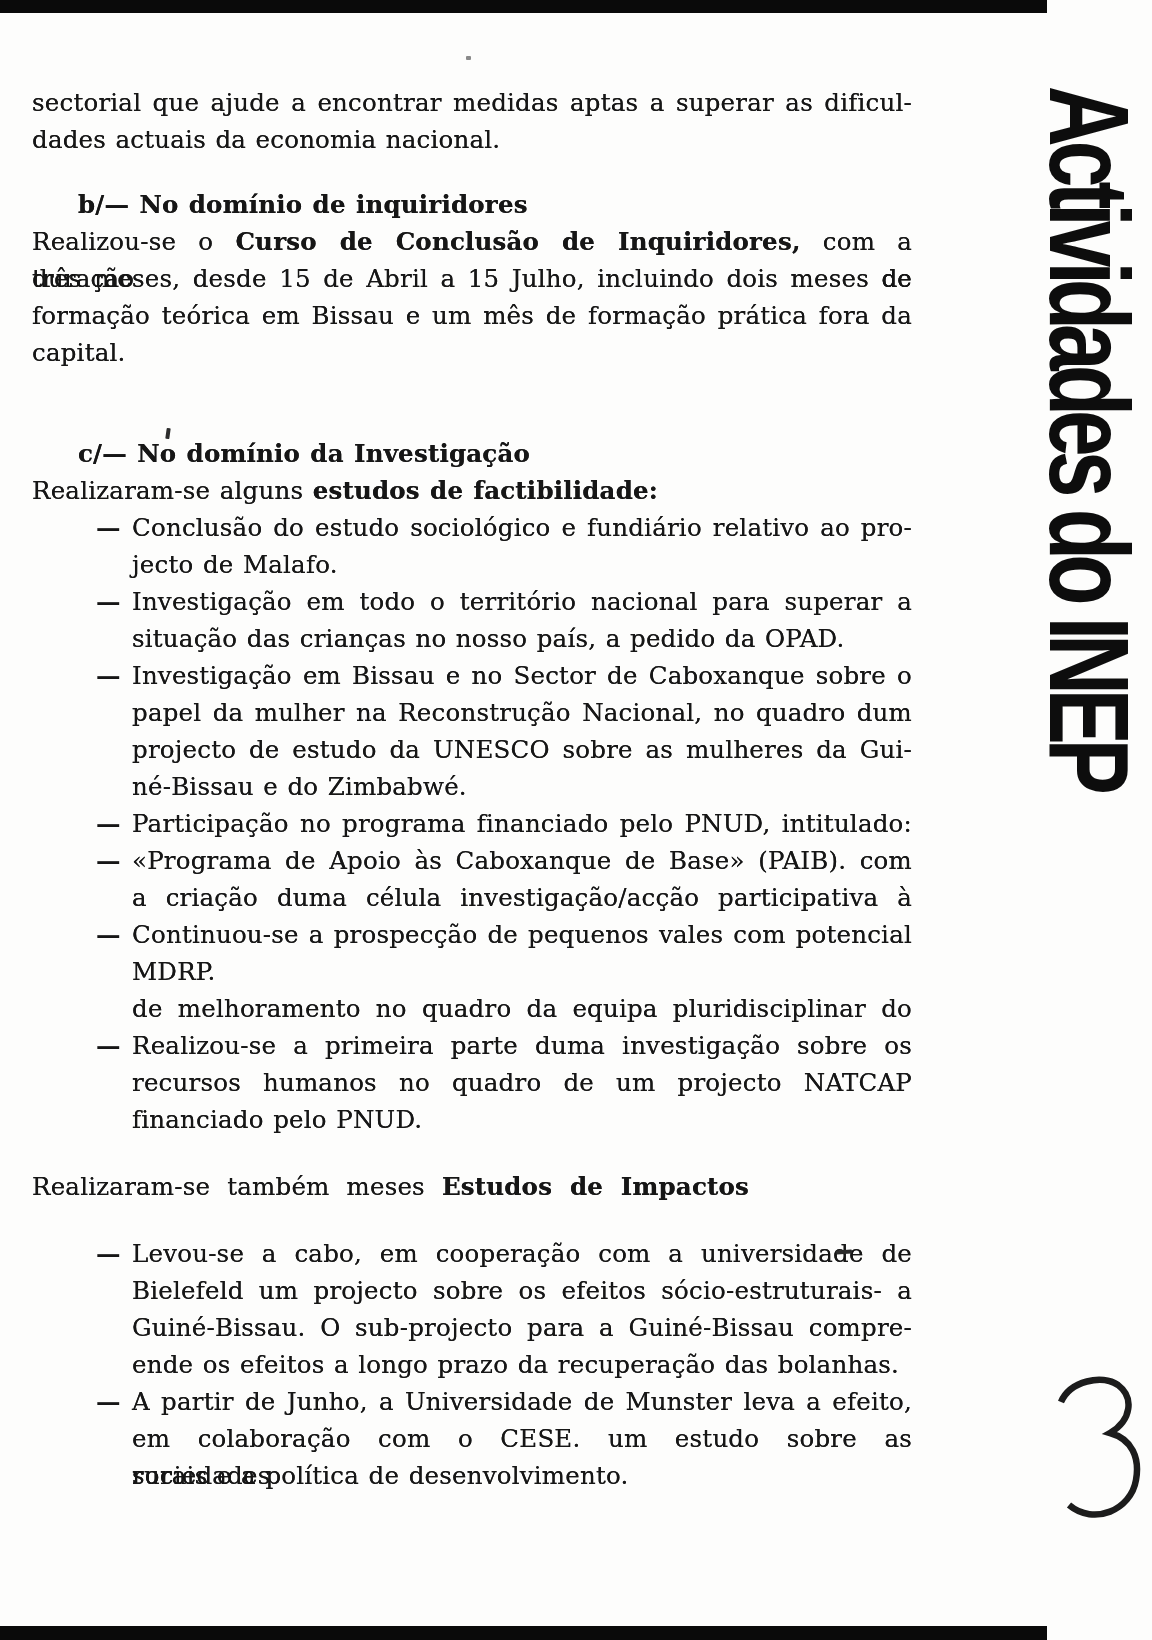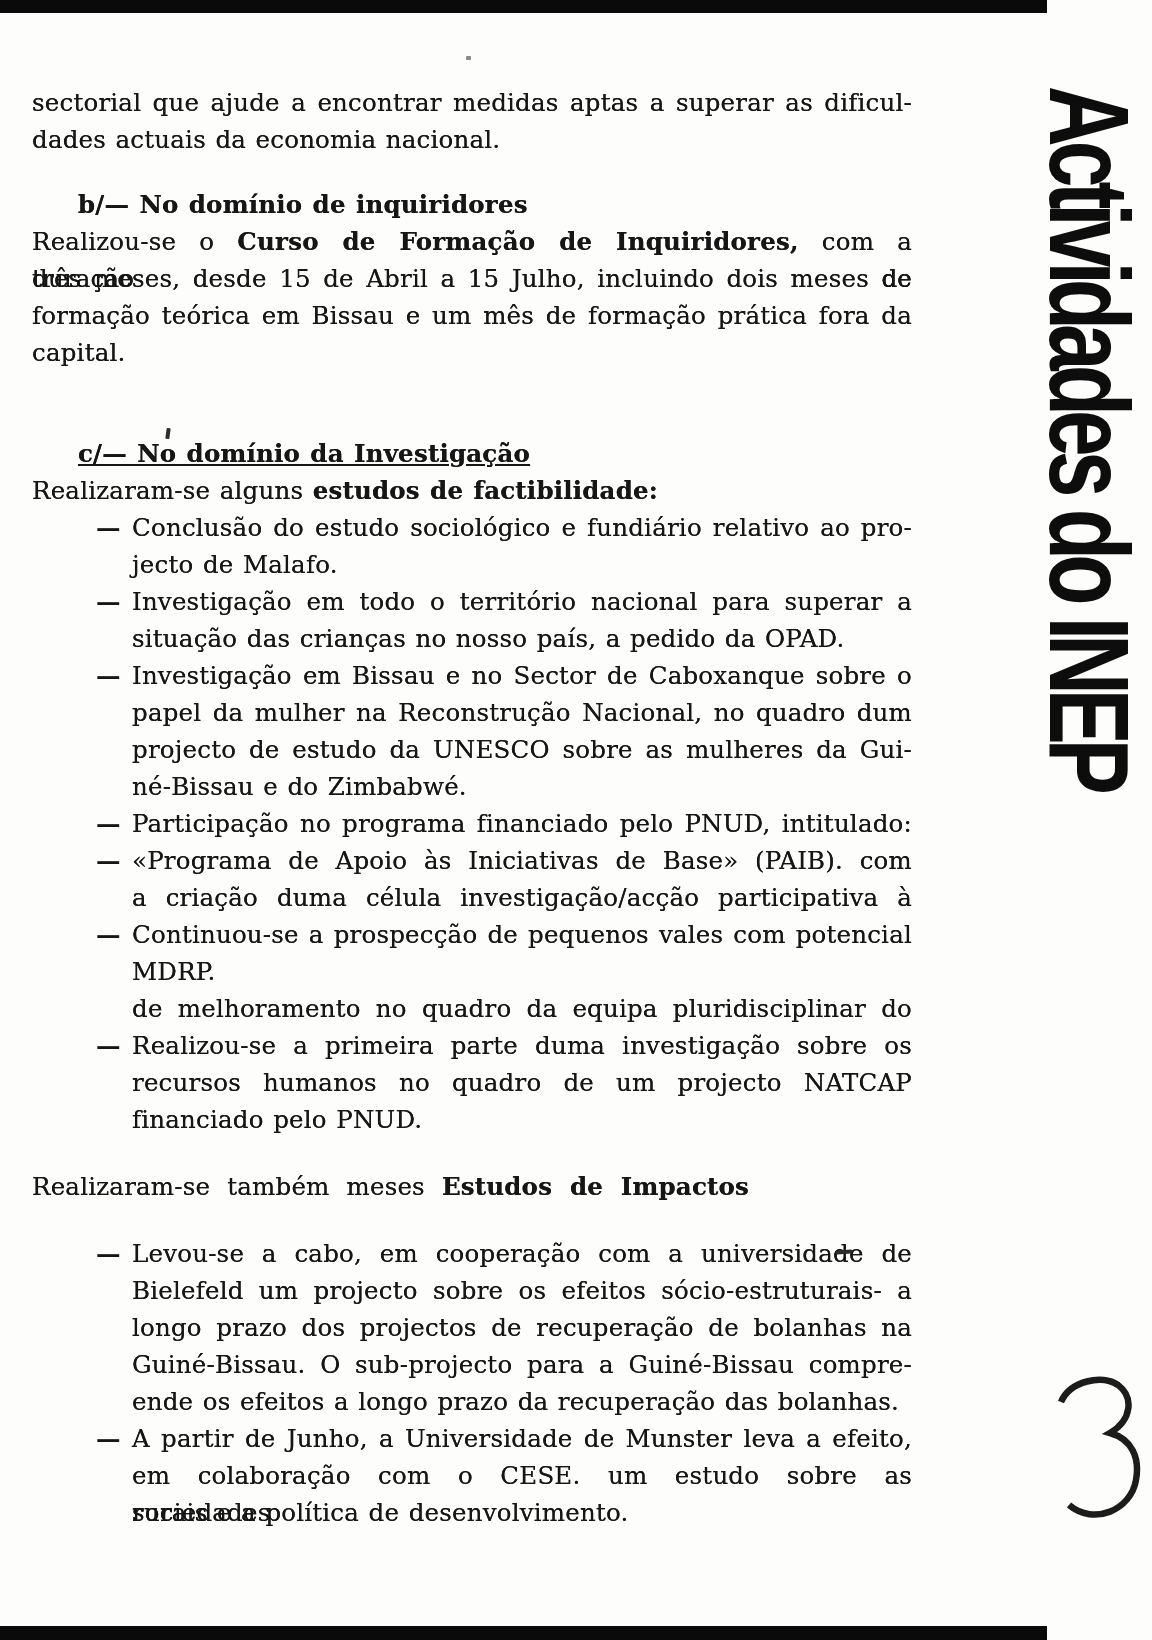--- a/index.html
+++ b/index.html
@@ -90,26 +90,26 @@
 
   <div id="text-column">
       <div class="block para">
         <div class="line j"><span>sectorial que ajude a encontrar medidas aptas a superar as dificul-</span></div>
         <div class="line"><span>dades actuais da economia nacional.</span></div>
       </div>
       <div class="block heading" style="margin-top: 28px;">
         <div class="line"><span class="b">b/— No domínio de inquiridores</span></div>
       </div>
       <div class="block para">
-        <div class="line j"><span>Realizou-se o </span><span class="b">Curso de Formação de Inquiridores,</span><span> com a duração de</span></div>
+        <div class="line j"><span>Realizou-se o </span><span class="b">Curso de Conclusão de Inquiridores,</span><span> com a duração de</span></div>
         <div class="line j"><span>três meses, desde 15 de Abril a 15 Julho, incluindo dois meses de</span></div>
         <div class="line j"><span>formação teórica em Bissau e um mês de formação prática fora da</span></div>
         <div class="line"><span>capital.</span></div>
       </div>
-      <div class="block heading" style="margin-top: 64px; text-decoration: underline;">
+      <div class="block heading" style="margin-top: 64px;">
         <div class="line"><span class="b">c/— No domínio da Investigação</span></div>
       </div>
       <div class="block para">
         <div class="line"><span>Realizaram-se alguns </span><span class="b">estudos de factibilidade:</span></div>
       </div>
       <div class="block bullets">
         <div class="bullet">
           <span class="dash">—</span>
           <div class="line j"><span>Conclusão do estudo sociológico e fundiário relativo ao pro-</span></div>
           <div class="line"><span>jecto de Malafo.</span></div>
@@ -125,21 +125,21 @@
           <div class="line j"><span>papel da mulher na Reconstrução Nacional, no quadro dum</span></div>
           <div class="line j"><span>projecto de estudo da UNESCO sobre as mulheres da Gui-</span></div>
           <div class="line"><span>né-Bissau e do Zimbabwé.</span></div>
         </div>
         <div class="bullet">
           <span class="dash">—</span>
           <div class="line j"><span>Participação no programa financiado pelo PNUD, intitulado:</span></div>
         </div>
         <div class="bullet">
           <span class="dash">—</span>
-          <div class="line j"><span>«Programa de Apoio às Iniciativas de Base» (PAIB). com</span></div>
+          <div class="line j"><span>«Programa de Apoio às Caboxanque de Base» (PAIB). com</span></div>
           <div class="line j"><span>a criação duma célula investigação/acção participativa à</span></div>
         </div>
         <div class="bullet">
           <span class="dash">—</span>
           <div class="line j"><span>Continuou-se a prospecção de pequenos vales com potencial</span></div>
           <div class="line"><span>MDRP.</span></div>
           <div class="line j"><span>de melhoramento no quadro da equipa pluridisciplinar do</span></div>
         </div>
         <div class="bullet">
           <span class="dash">—</span>
@@ -149,21 +149,20 @@
         </div>
       </div>
       <div class="block para wide" style="margin-top: 30px;">
         <div class="line"><span>Realizaram-se também meses </span><span class="b">Estudos de Impactos</span></div>
       </div>
       <div class="block bullets" style="margin-top: 30px;">
         <div class="bullet">
           <span class="dash">—</span>
           <div class="line j"><span>Levou-se a cabo, em cooperação com a universidade de</span></div>
           <div class="line j"><span>Bielefeld um projecto sobre os efeitos sócio-estruturais- a</span></div>
-          <div class="line j"><span>longo prazo dos projectos de recuperação de bolanhas na</span></div>
           <div class="line j"><span>Guiné-Bissau. O sub-projecto para a Guiné-Bissau compre-</span></div>
           <div class="line"><span>ende os efeitos a longo prazo da recuperação das bolanhas.</span></div>
         </div>
         <div class="bullet">
           <span class="dash">—</span>
           <div class="line j"><span>A partir de Junho, a Universidade de Munster leva a efeito,</span></div>
           <div class="line j"><span>em colaboração com o CESE. um estudo sobre as sociedades</span></div>
           <div class="line"><span>rurais e a política de desenvolvimento.</span></div>
         </div>
       </div>

